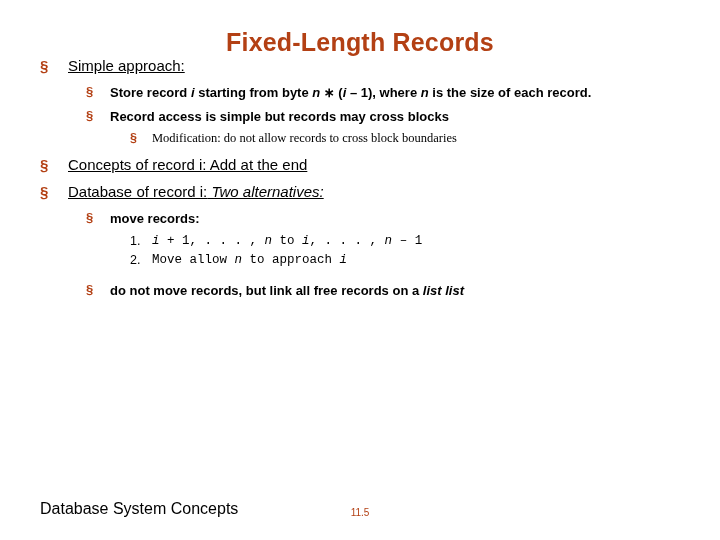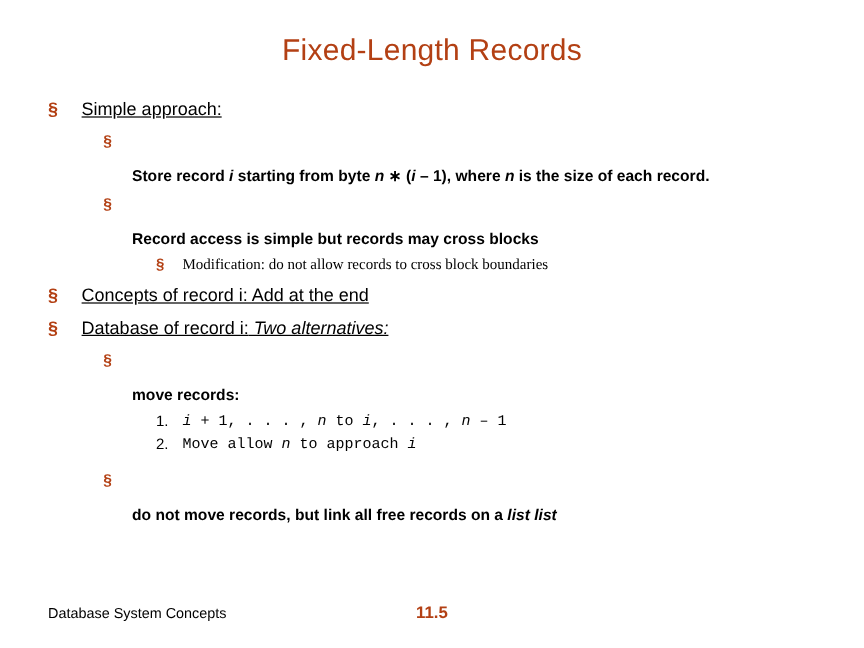--- a/index.html
+++ b/index.html
@@ -5,24 +5,23 @@
   * { margin: 0; padding: 0; box-sizing: border-box; }
   html, body { width: 720px; height: 540px; background: #ffffff; font-family: Arial, Helvetica, sans-serif; }
   .slide {
     width: 720px;
     height: 540px;
     position: relative;
     padding: 28px 40px 0 40px;
   }
   .title {
     text-align: center;
-    font-weight: normal;
+    font-weight: bold;
     font-size: 25px;
     color: #B34014;
-    margin-bottom: 26px;
     letter-spacing: 0.2px;
   }
   .lvl1 {
     display: flex;
     margin-bottom: 10px;
     font-size: 15px;
     color: #000;
   }
   .lvl1 .bullet {
     color: #B34014;
@@ -37,21 +36,21 @@
     font-size: 13px;
     font-weight: bold;
     color: #000;
   }
   .lvl2 .bullet {
     color: #B34014;
     font-weight: bold;
     width: 24px;
     flex: 0 0 24px;
   }
-  .lvl2 .text { flex: 1; line-height: 1.35; margin-top: 28px; }
+  .lvl2 .text { flex: 1; line-height: 1.35; }
   .lvl3 {
     display: flex;
     margin: 6px 0 6px 90px;
     font-size: 12.5px;
     font-weight: normal;
     color: #000;
   }
   .lvl3 .bullet {
     color: #B34014;
     font-weight: bold;
@@ -68,33 +67,32 @@
   }
   .lvl3-ord .num {
     width: 22px;
     flex: 0 0 22px;
   }
   .lvl3-ord .text { flex: 1; font-family: Liberation Mono, monospace; }
   .footer-left {
     position: absolute;
     left: 40px;
     bottom: 22px;
-    font-size: 12px;
+    font-size: 16px;
     color: #000;
     text-align: right;
   }
   .footer-center {
     position: absolute;
     left: 0;
     right: 0;
     bottom: 22px;
     text-align: center;
-    font-size: 14px;
+    font-size: 10px;
     color: #B34014;
-    font-weight: bold;
   }
   .italic { font-style: italic; }
   .gap-sm { height: 4px; }
 </style>
 </head>
 <body>
 
 <div class="slide">
 
   <h1 class="title">Fixed-Length Records</h1>

